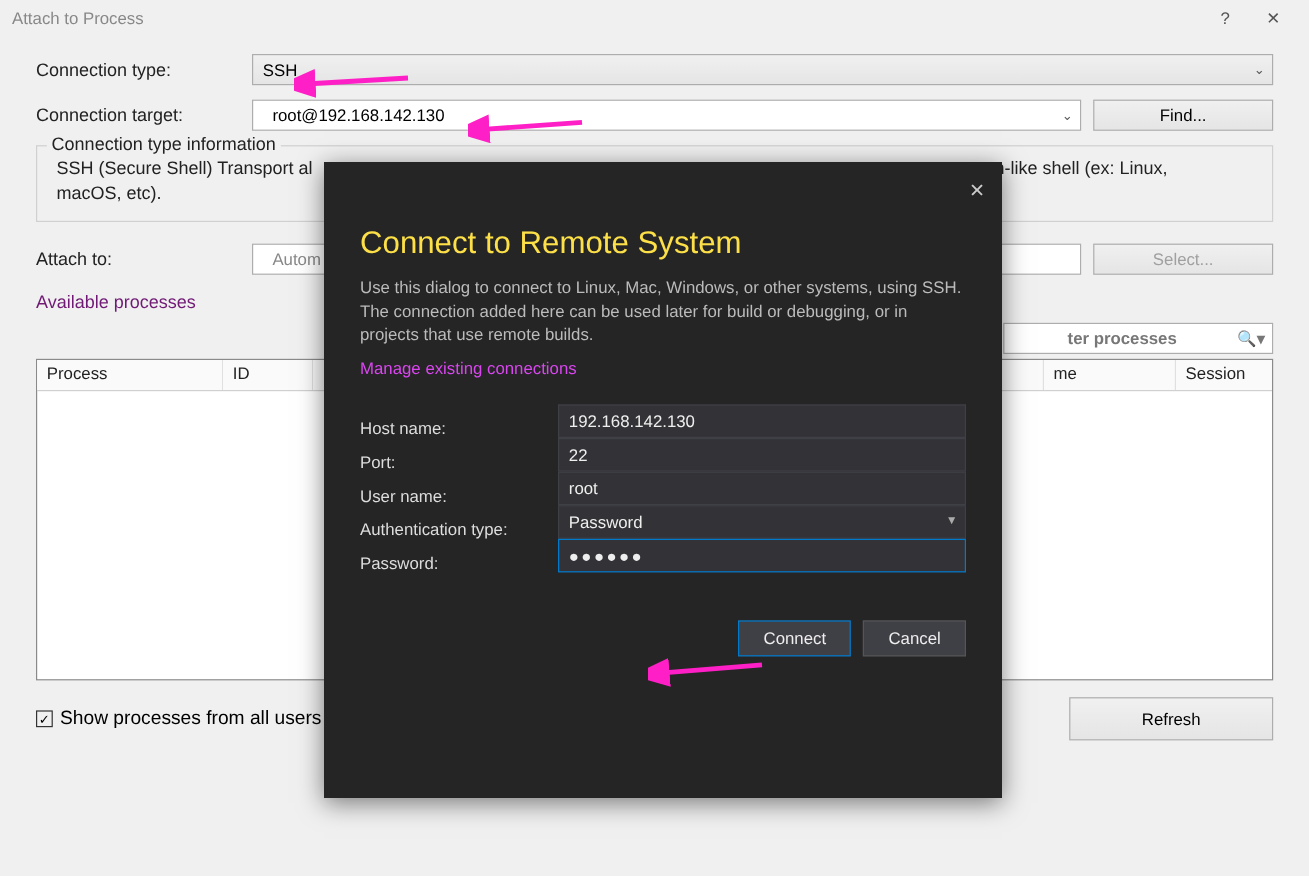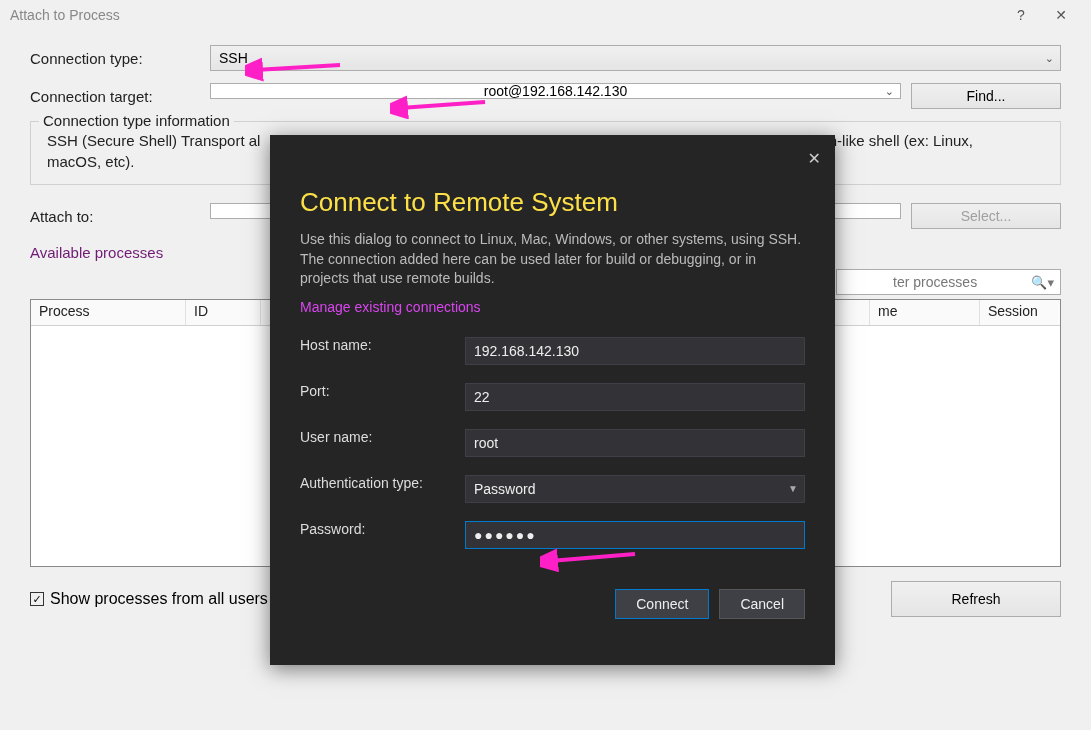--- a/index.html
+++ b/index.html
@@ -11,52 +11,52 @@
   
   .content { padding: 15px 30px 15px 30px; }
   
   .row { display: flex; align-items: center; margin-bottom: 12px; }
   .row .label { width: 180px; font-size: 15px; color: #222; }
   .row .field { flex: 1; }
   
   .select-box { width: 100%; height: 26px; border: 1px solid #adadad; background: linear-gradient(#f0f0f0,#e5e5e5); padding: 2px 8px; font-size: 14px; display: flex; align-items: center; position: relative; }
   .select-box .chev { position: absolute; right: 6px; font-size: 11px; color: #555; }
   
-  .text-input-light { width: 100%; height: 16px; border: 1px solid #adadad; background: #fff; padding: 2px 16px; font-size: 14px; display: flex; align-items: center; position: relative; justify-content: center; }
+  .text-input-light { width: 100%; height: 26px; border: 1px solid #adadad; background: #fff; padding: 2px 16px; font-size: 14px; display: flex; align-items: center; position: relative; }
   .text-input-light .chev { position: absolute; right: 6px; font-size: 11px; color: #555; }
   
   .lbtn { height: 26px; border: 1px solid #adadad; background: linear-gradient(#f0f0f0,#e5e5e5); font-size: 14px; display: flex; align-items: center; justify-content: center; }
   .lbtn.disabled { color: #a0a0a0; }
   
   .fieldset { border: 1px solid #d0d0d0; margin-top: 8px; padding: 8px 16px 12px 16px; position: relative; }
   .fieldset .legend { position: absolute; top: -10px; left: 8px; background: #f0f0f0; padding: 0 4px; font-size: 15px; color: #222; }
   .fieldset .body { font-size: 15px; color: #222; line-height: 1.4; }
   
   .avail-label { font-size: 15px; color: #701a75; margin: 15px 0 8px 0; }
   
   .filterrow { display: flex; justify-content: flex-end; margin-bottom: 4px; }
-  .filterbox { width: 225px; height: 26px; border: 1px solid #adadad; background: #fff; display: flex; align-items: center; padding: 0 6px; color: #777; font-size: 14px; }
+  .filterbox { width: 225px; height: 26px; border: 1px solid #adadad; background: #fff; display: flex; align-items: center; padding: 0 6px; color: #777; font-size: 14px; font-weight: bold; }
   .filterbox .sicon { margin-left: auto; font-size: 13px; }
   
   .proc-table { border: 1px solid #8a8a8a; background: #fff; height: 268px; }
   .proc-table .hdr { display: flex; height: 26px; border-bottom: 1px solid #d0d0d0; }
   .proc-table .hdr .col { border-right: 1px solid #e0e0e0; font-size: 14px; padding: 3px 8px; color: #222; background: #fafafa; }
   
   .bottomrow { display: flex; align-items: center; margin-top: 14px; }
   .cb { width: 14px; height: 14px; border: 1px solid #333; display: inline-flex; align-items: center; justify-content: center; margin-right: 6px; font-size: 11px; }
   
   
   .modal { position: absolute; left: 270px; top: 135px; width: 565px; height: 530px; background: #252526; color: #ddd; box-shadow: 0 4px 20px rgba(0,0,0,0.5); padding: 22px 30px 22px 30px; }
   .modal .close { position: absolute; right: 14px; top: 14px; color: #ccc; font-size: 16px; cursor: default; }
   .modal h1 { font-size: 26px; font-weight: 300; color: #fde047; margin: 30px 0 12px 0; }
   .modal .desc { font-size: 14px; color: #bbb; line-height: 1.4; margin-bottom: 10px; }
   .modal .link { color: #d946ef; font-size: 14px; cursor: default; }
   
   .modal .form { margin-top: 22px; }
-  .modal .frow { display: flex; align-items: flex-start; margin-bottom: 18px; }
+  .modal .frow { display: flex; align-items: flex-end; }
   .modal .frow .flabel { width: 165px; font-size: 14px; color: #ddd; }
   .modal .frow .finput { flex: 1; height: 28px; background: #333337; border: 1px solid #3f3f46; color: #eee; font-size: 14px; padding: 3px 8px; display: flex; align-items: center; position: relative; }
   .modal .frow .finput.focused { border: 1px solid #007acc; }
   .modal .frow .finput .darrow { position: absolute; right: 6px; font-size: 10px; color: #aaa; }
   
   .modal .actions { margin-top: 40px; display: flex; justify-content: flex-end; gap: 10px; }
   .modal .actions .dbtn { height: 30px; padding: 0 20px; background: #3f3f46; border: 1px solid #555; color: #eee; font-size: 14px; display: flex; align-items: center; text-align: right; }
   .modal .actions .dbtn.primary { border: 1px solid #007acc; }
   
   

